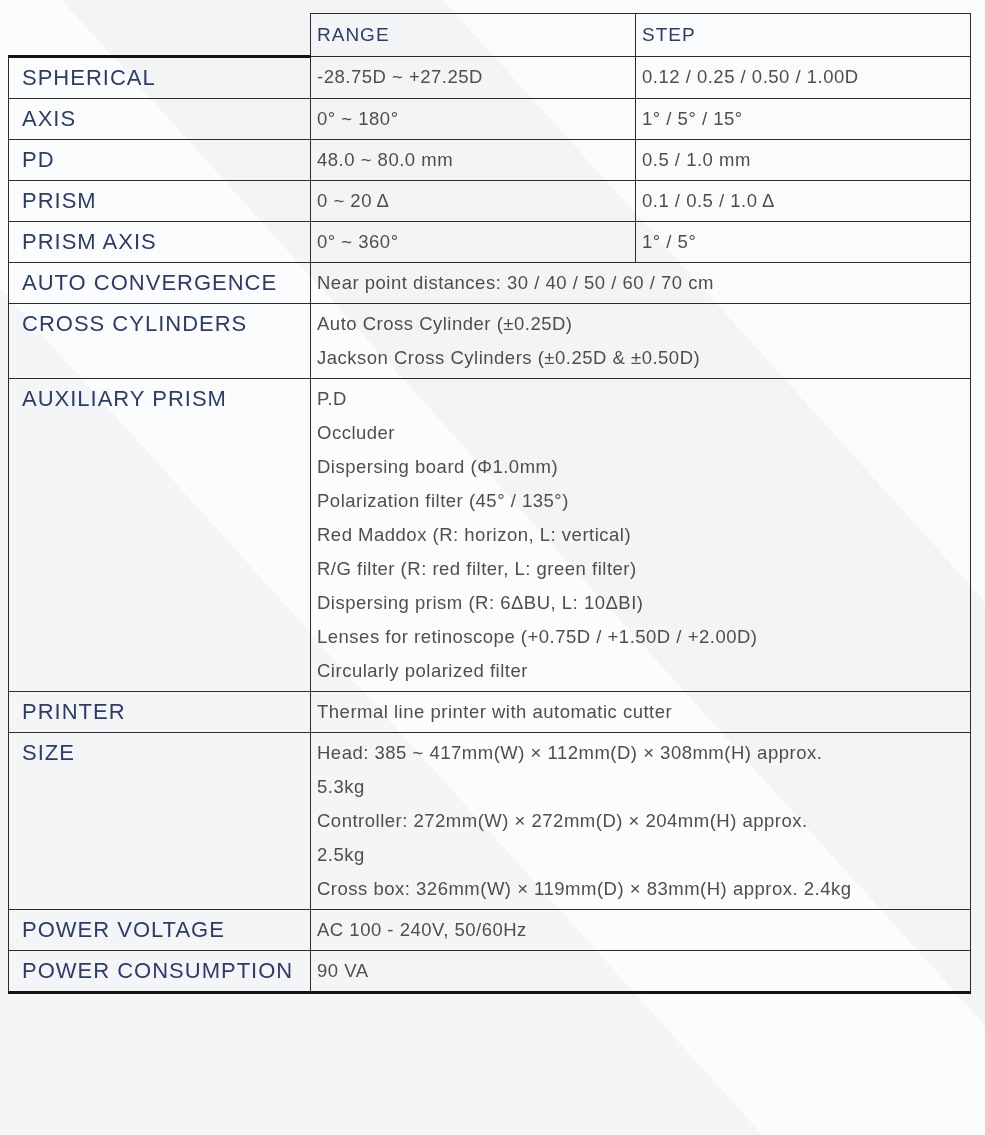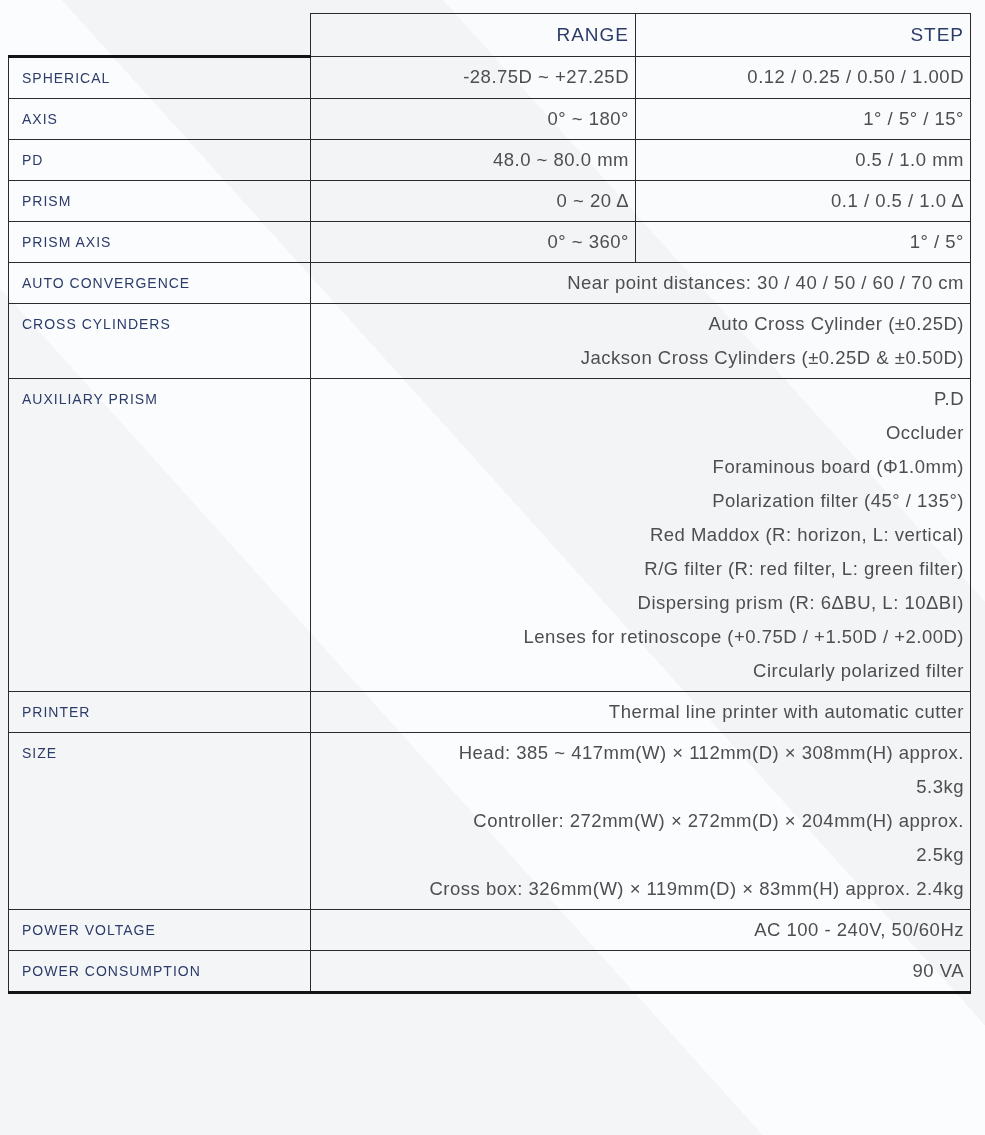--- a/index.html
+++ b/index.html
@@ -27,40 +27,40 @@
     margin:13px 0 0 8px;
     background:transparent;
   }
   col.c1{width:302px;} col.c2{width:325px;} col.c3{width:335px;}
   th,td{
     font-size:18.5px;
     font-weight:normal;
     line-height:34px;
     padding:3px 6px;
     vertical-align:top;
-    text-align:right;
+    text-align:left;
     color:var(--val);
     letter-spacing:0.5px;
   }
   th.hdr{
     border:1.6px solid var(--border);
     color:var(--navy);
     font-size:19px;
     letter-spacing:1px;
     height:38px;
     vertical-align:middle;
     padding:2px 6px;
   }
   th.corner{border:none;background:transparent;}
   td{border:1.6px solid var(--border);}
   td.lbl{
     text-align:left;
     padding-left:13px;
     color:var(--navy);
-    font-size:14px;
+    font-size:22px;
     letter-spacing:1px;
   }
   td.lbl.first{border-top:3.2px solid var(--border-heavy);}
   tr.last td{border-bottom:3.2px solid var(--border-heavy);}
   td .line{white-space:nowrap;}
 </style>
 </head>
 <body>
 
 <table class="spec">
@@ -113,21 +113,21 @@
         <td colspan="2">
           <div class="line">Auto Cross Cylinder (±0.25D)</div>
           <div class="line">Jackson Cross Cylinders (±0.25D &amp; ±0.50D)</div>
         </td>
       </tr>
       <tr>
         <td class="lbl">AUXILIARY PRISM</td>
         <td colspan="2">
           <div class="line">P.D</div>
           <div class="line">Occluder</div>
-          <div class="line">Foraminous board (Φ1.0mm)</div>
+          <div class="line">Dispersing board (Φ1.0mm)</div>
           <div class="line">Polarization filter (45° / 135°)</div>
           <div class="line">Red Maddox (R: horizon, L: vertical)</div>
           <div class="line">R/G filter (R: red filter, L: green filter)</div>
           <div class="line">Dispersing prism (R: 6ΔBU, L: 10ΔBI)</div>
           <div class="line">Lenses for retinoscope (+0.75D / +1.50D / +2.00D)</div>
           <div class="line">Circularly polarized filter</div>
         </td>
       </tr>
       <tr>
         <td class="lbl">PRINTER</td>

